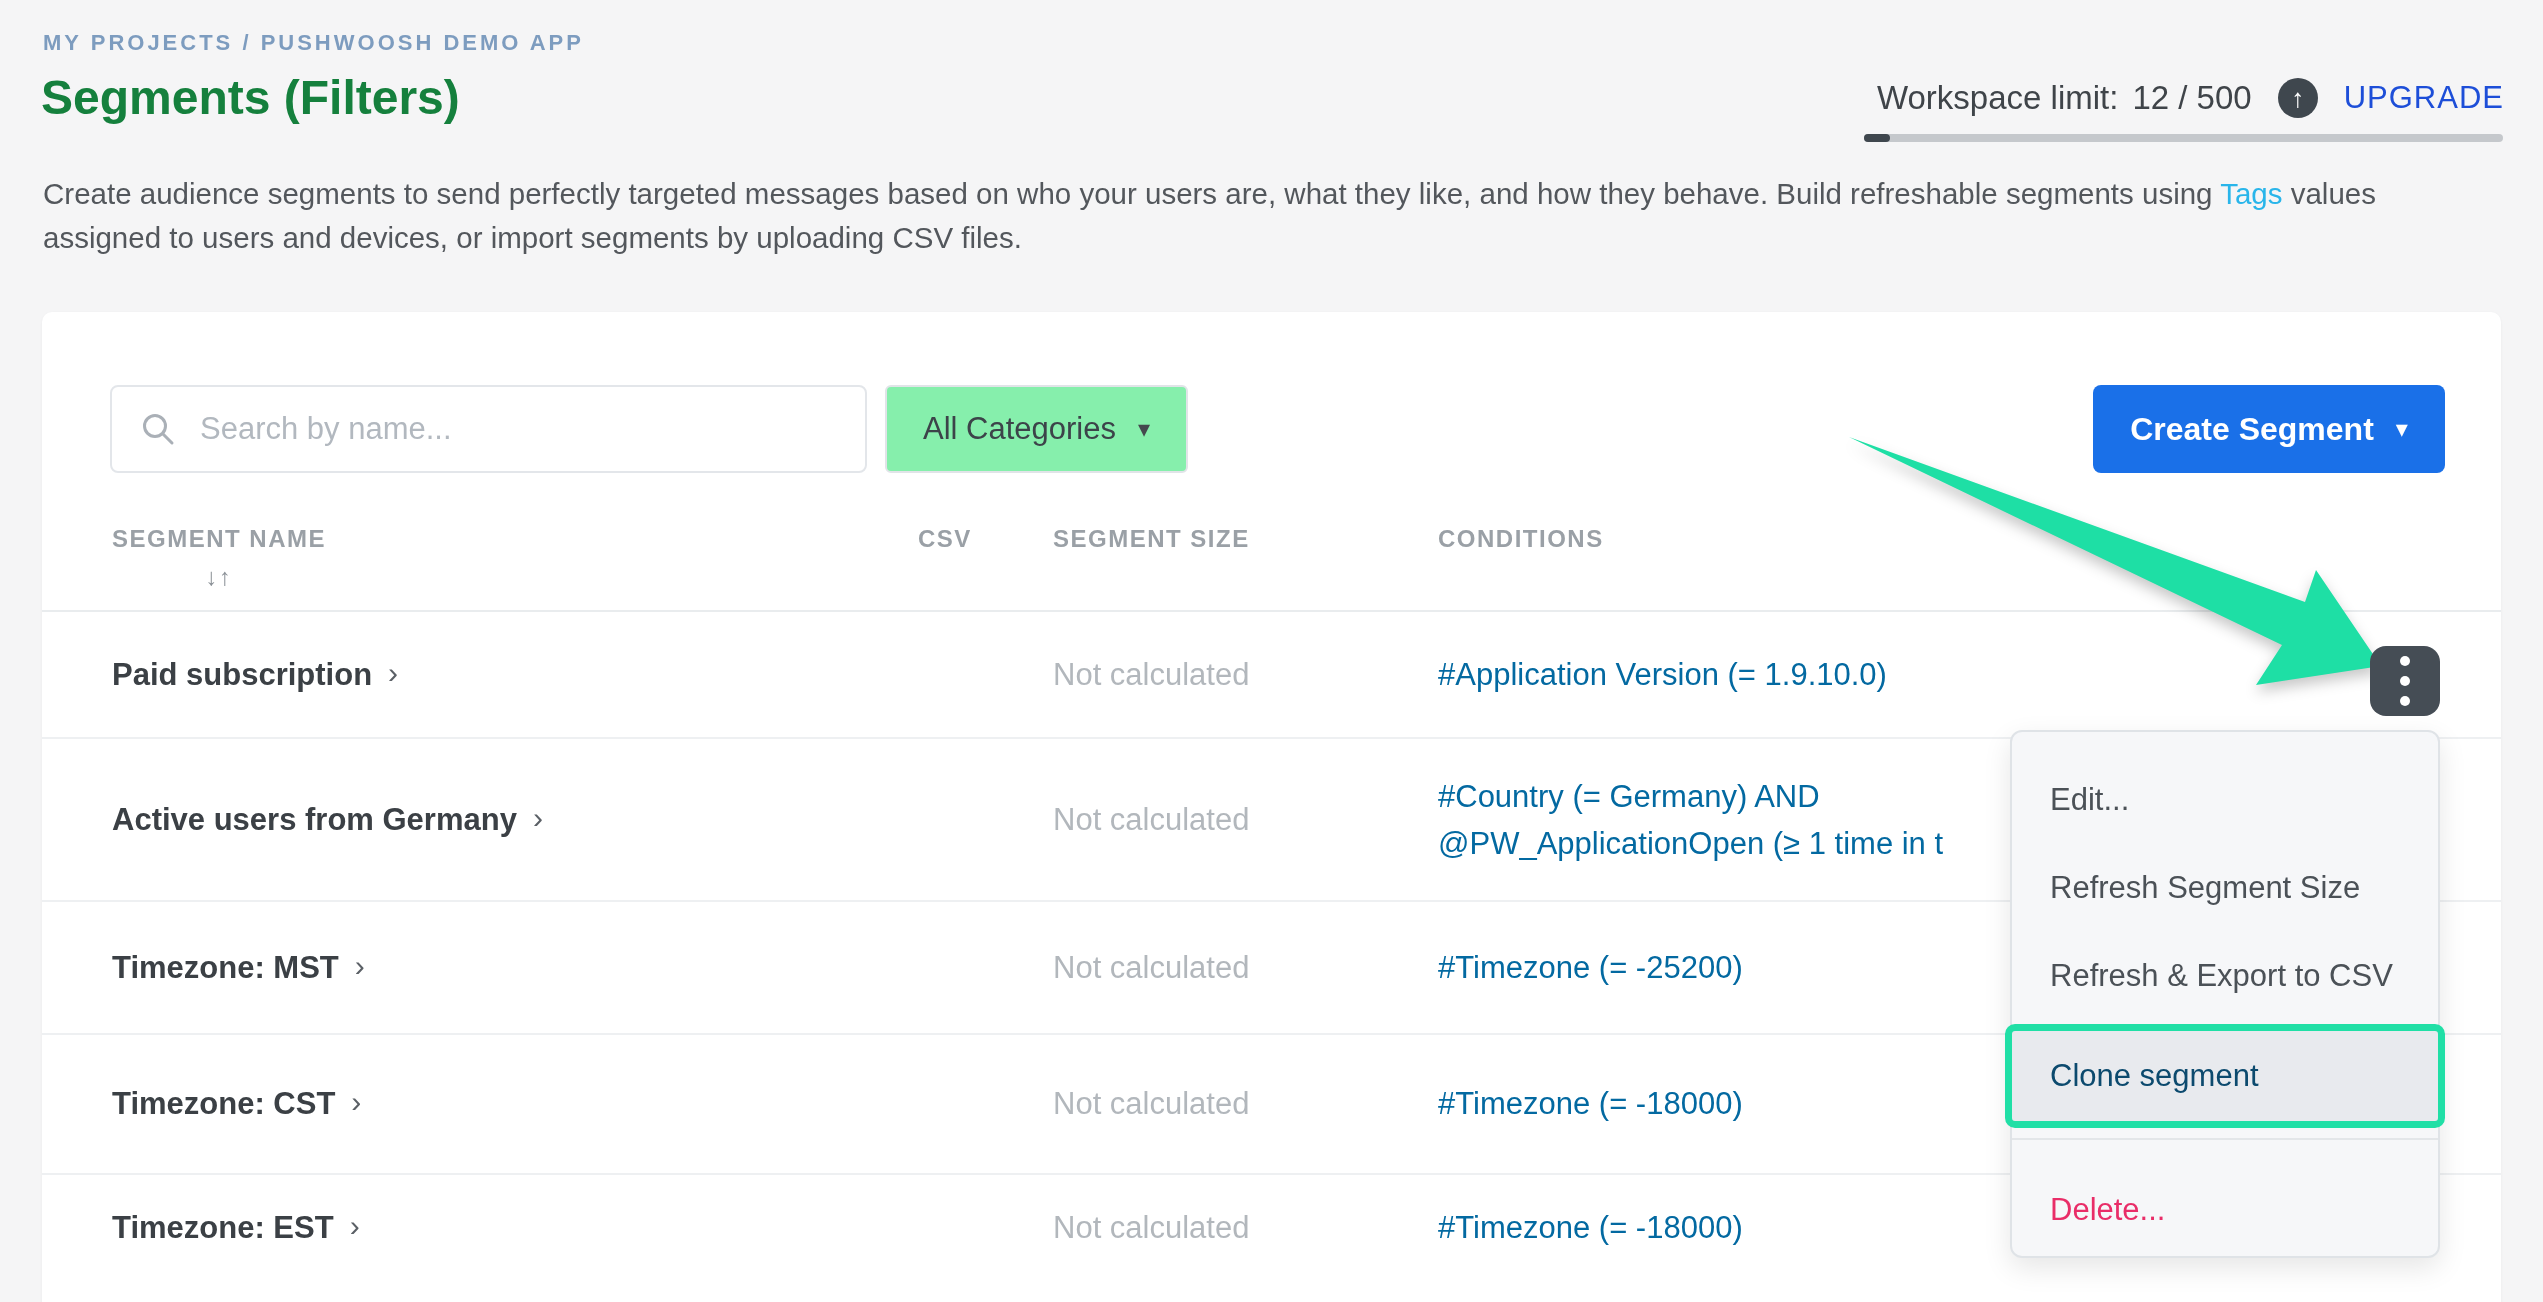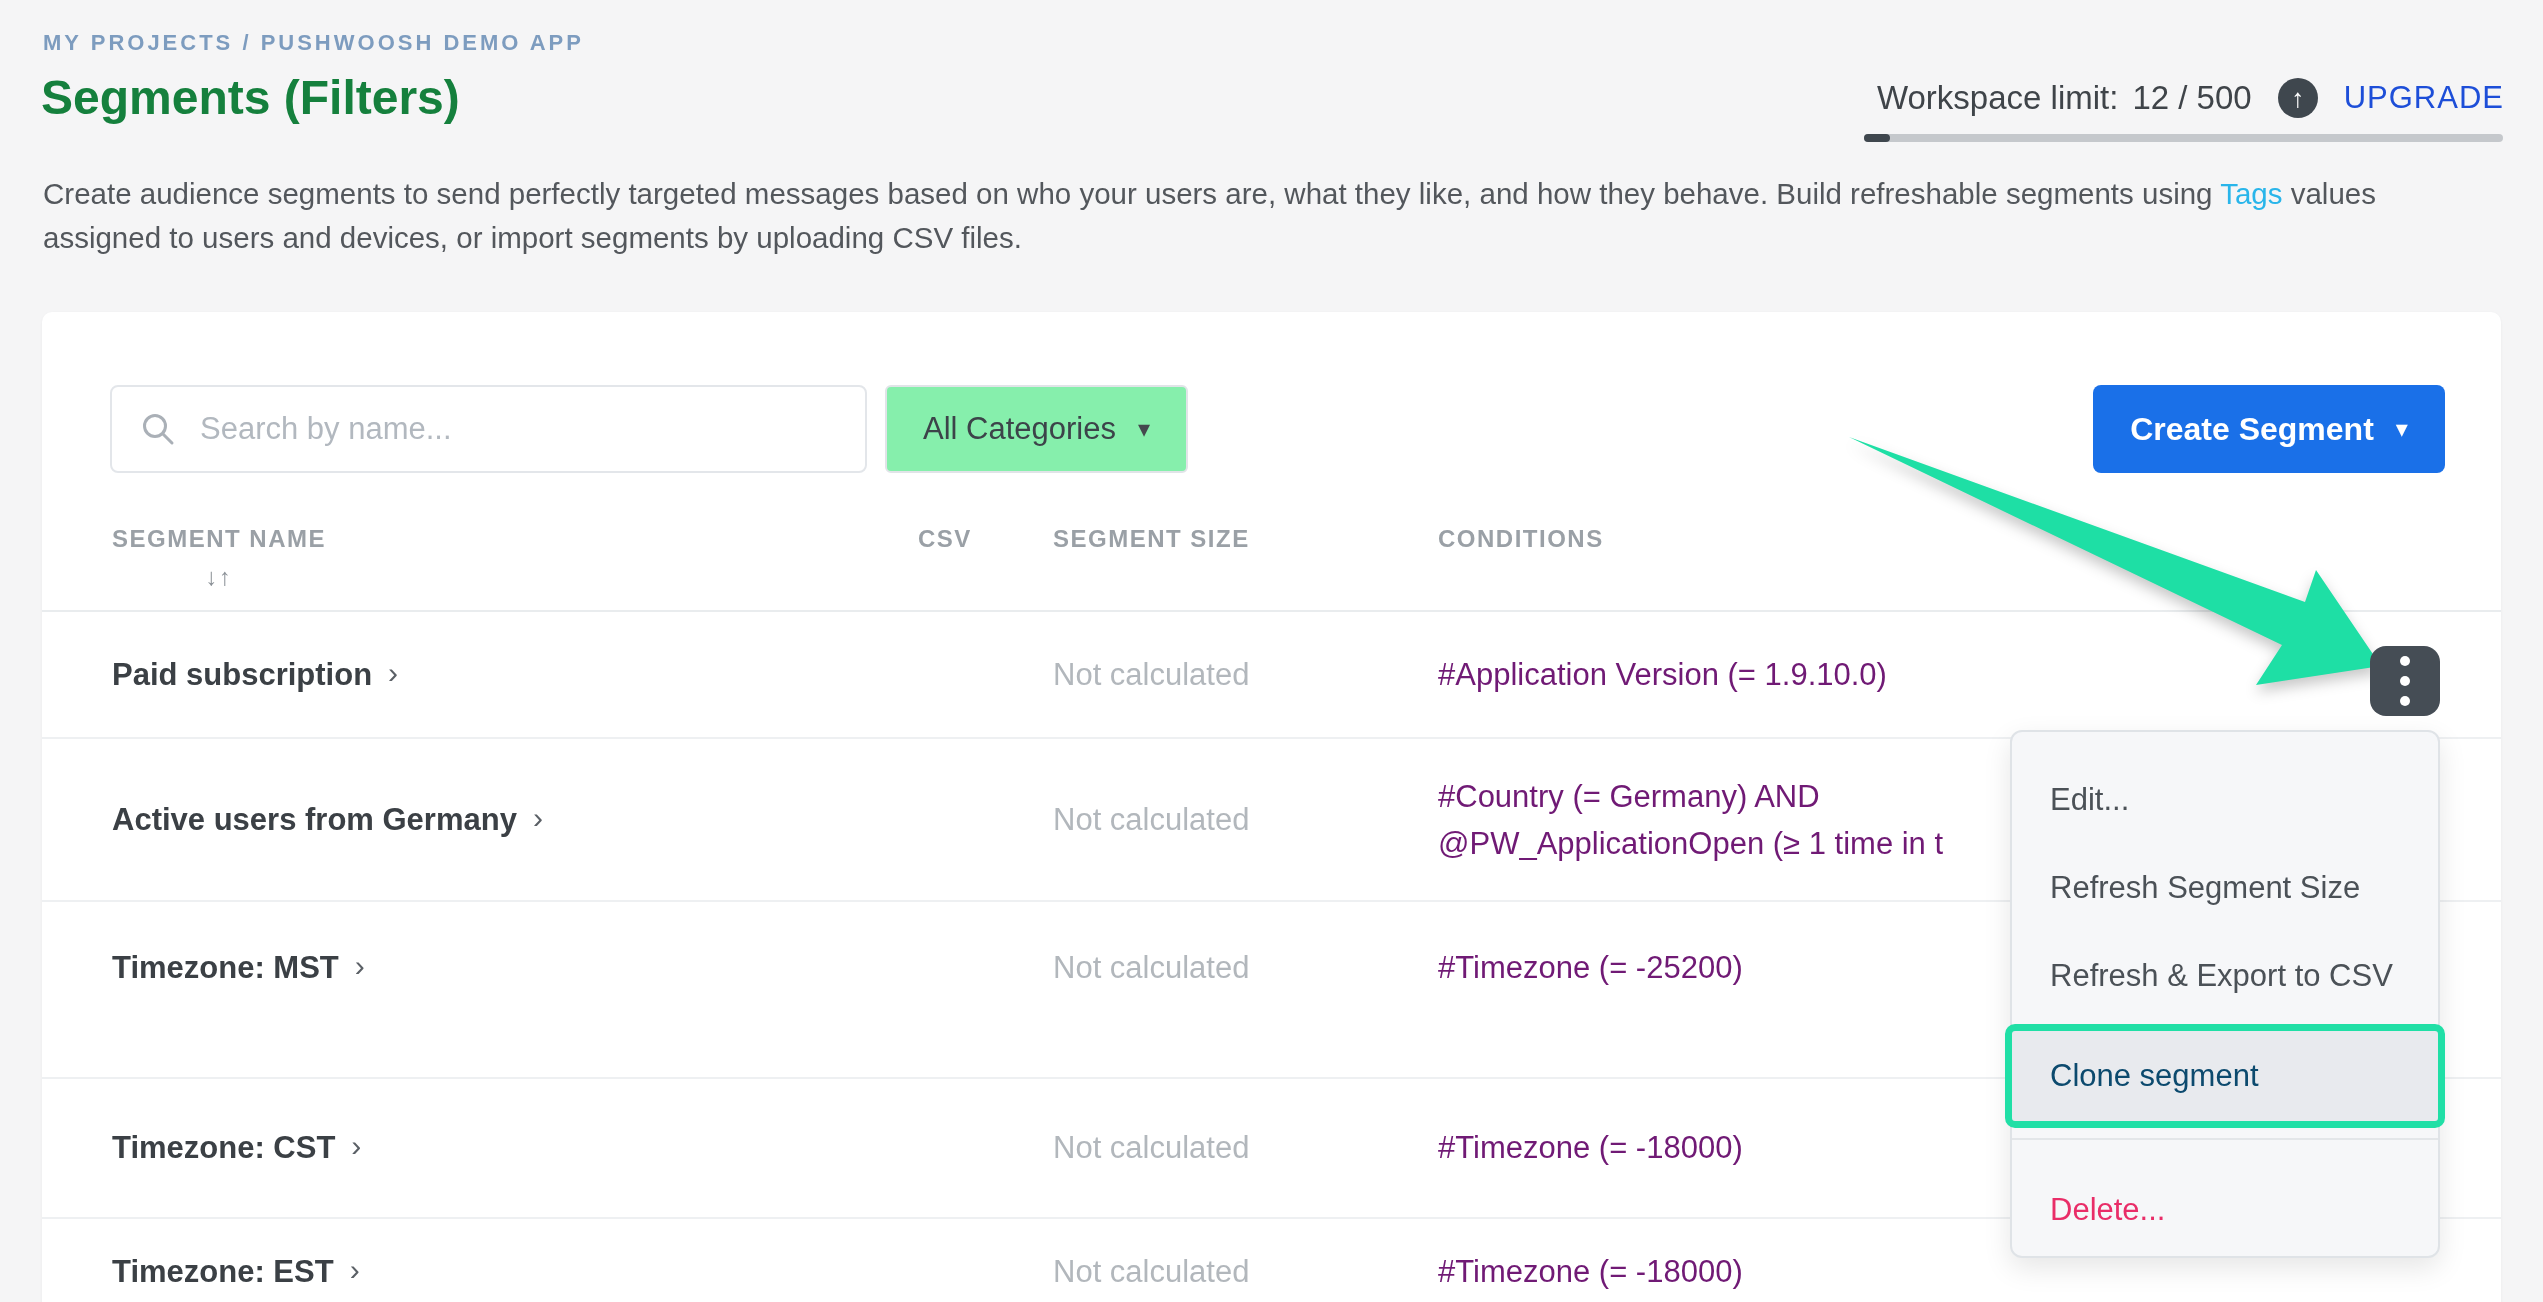--- a/index.html
+++ b/index.html
@@ -90,27 +90,27 @@
   .col-csv  { left:876px; }
   .col-size { left:1011px; }
   .col-cond { left:1396px; }
 
   .rows { position:absolute; left:0; right:0; top:300px; }
   .row { position:relative; }
   .row + .row { border-top:2px solid #eef0f2; }
   .row-1 { height:125px; }
   .row-2 { height:163px; }
   .row-3 { height:133px; }
-  .row-4 { height:140px;margin-top:44px; }
+  .row-4 { height:140px; }
   .row-5 { height:108px; }
   .cell { position:absolute; top:0; height:100%; display:flex; align-items:center; }
   .cell.name { left:70px; gap:16px; font-size:31px; font-weight:700; color:#3b4045; cursor:pointer; }
   .chev { font-size:30px; font-weight:400; color:#5b6066; position:relative; top:-2px; }
   .cell.size { left:1011px; font-size:31px; color:#b2b7bc; }
-  .cell.cond { left:1396px; font-size:31px; color:#701a75; }
+  .cell.cond { left:1396px; font-size:31px; color:#0369a1; }
   .cond-lines { display:flex; flex-direction:column; justify-content:center; line-height:47px; }
 
   
   .kebab-btn {
     position:absolute; left:2370px; top:646px; width:70px; height:70px;
     background:#454d55; border:none; border-radius:16px; cursor:pointer;
     display:flex; flex-direction:column; align-items:center; justify-content:center; gap:10px;
     z-index:6;
   }
   .kebab-btn .dot { width:10px; height:10px; border-radius:50%; background:#ffffff; }

